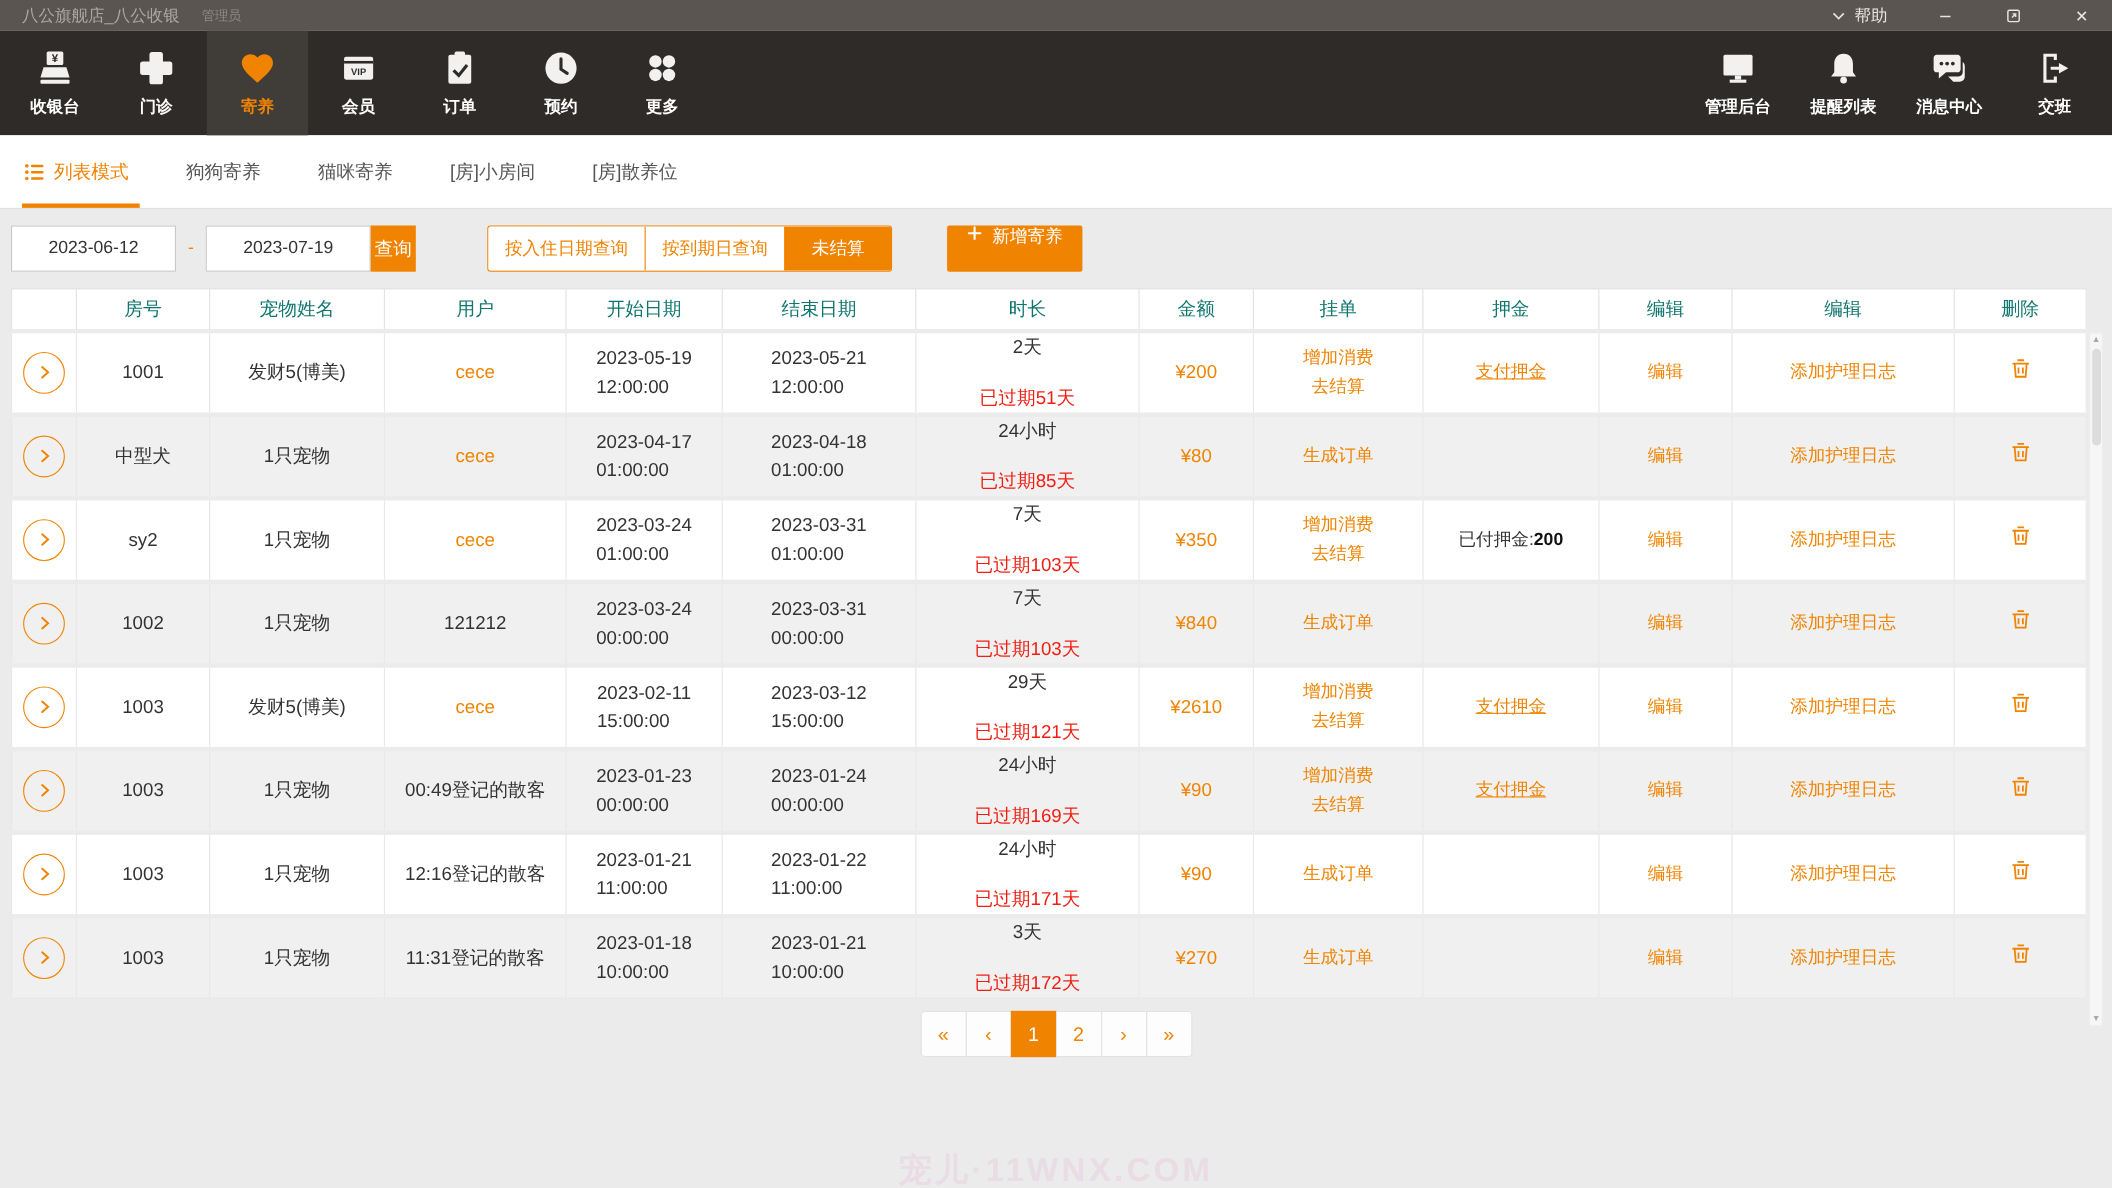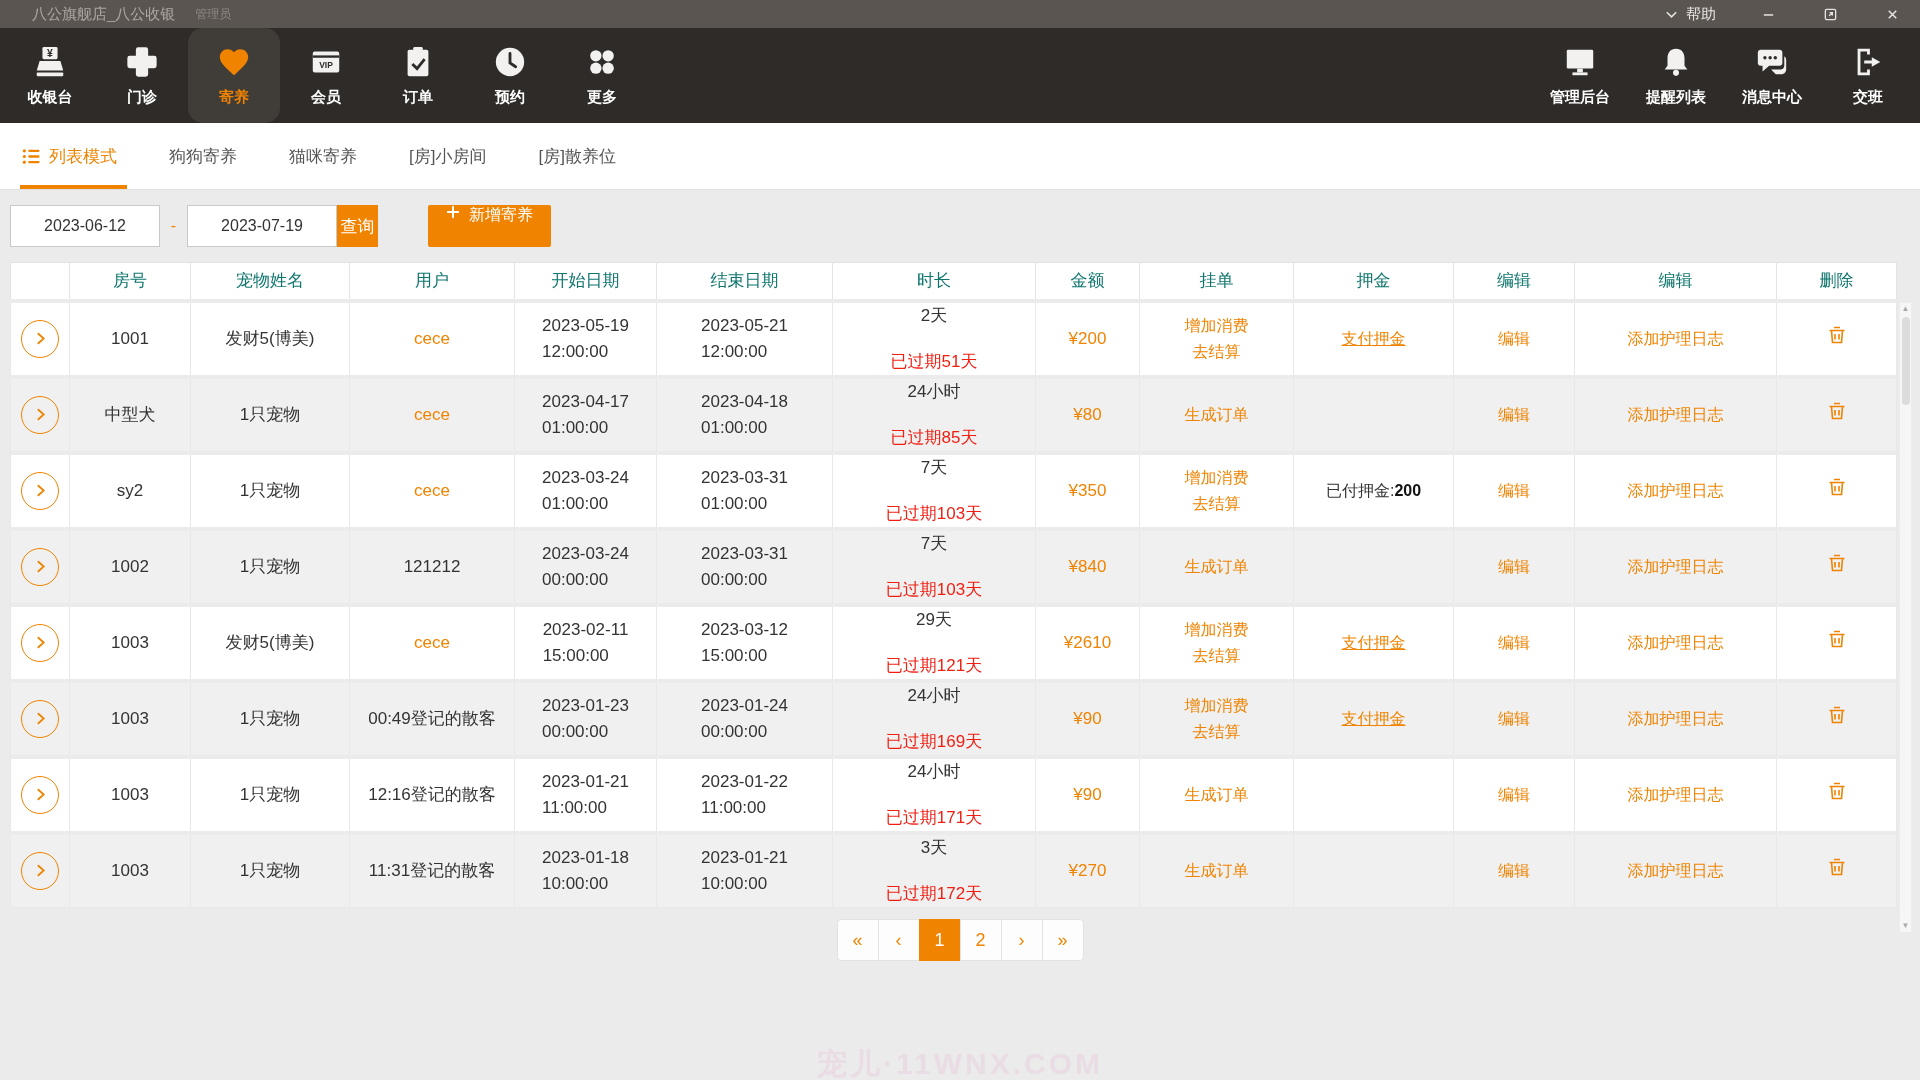--- a/index.html
+++ b/index.html
@@ -4,35 +4,35 @@
 <style>
   :root{
     --accent:#f08300; --red:#f01f12; --navbar-bg:#2e2b28; --titlebar-bg:#5a5551;
     --page-bg:#ebebeb; --border:#e8e8e8; --row-alt:#f0f0f0;
   }
   *{box-sizing:border-box; margin:0; padding:0;}
   html,body{width:1920px;height:1080px;overflow:hidden;}
   body{font-family:"Liberation Sans","DejaVu Sans",sans-serif; background:var(--page-bg);}
 
   
-  .titlebar{height:28px;background:var(--titlebar-bg);display:flex;align-items:center;padding:0 18px 0 32px;}
+  .titlebar{height:28px;background:var(--titlebar-bg);display:flex;align-items:center;padding:0 18px 0 20px;}
   .tb-title{font-size:15px;color:#aba6a2;}
   .tb-role{font-size:12px;color:#8f8a86;margin-left:20px;}
   .tb-right{margin-left:auto;display:flex;align-items:center;color:#e6e4e2;}
   .tb-help{display:flex;align-items:center;gap:7px;font-size:15px;cursor:pointer;}
   .tb-btn{width:20px;height:20px;margin-left:42px;cursor:pointer;color:#e6e4e2;display:flex;align-items:center;justify-content:center;}
   .tb-btn svg,.tb-help svg{width:15px;height:15px;}
 
   
   .navbar{height:95px;background:var(--navbar-bg);display:flex;align-items:stretch;padding:0 4px;}
   .nav-left,.nav-right{display:flex;}
   .nav-right{margin-left:auto;}
   .nav-item{width:92px;display:flex;flex-direction:column;align-items:center;justify-content:center;gap:9px;color:#fff;font-size:15px;font-weight:bold;cursor:pointer;}
   .nav-right .nav-item{width:96px;}
-  .nav-item.active{background:#403c38;color:var(--accent);border-radius:15px;}
+  .nav-item.active{background:#403c38;color:var(--accent);}
   .nav-icon{width:34px;height:34px;color:#f2f1f0;position:relative;}
   .nav-item.active .nav-icon{color:var(--accent);}
   .nav-icon svg{width:100%;height:100%;}
 
   
   .tabsbar{height:67px;background:#fff;display:flex;align-items:stretch;padding-left:22px;border-bottom:1px solid #e0e0e0;}
   .tab{display:flex;align-items:center;gap:8px;padding:0 26px;font-size:17px;color:#555;cursor:pointer;position:relative;}
   .tab:first-child{padding-left:0;}
   .tab.active{color:var(--accent);}
   .tab.active::after{content:"";position:absolute;left:-2px;right:16px;bottom:0;height:4px;background:var(--accent);}
@@ -247,20 +247,25 @@
     </div>
   </div>
 
 <div class="content">
 
   <div class="filterbar">
     <input class="date-input" readonly="" value="2023-06-12" style="">
     <span class="date-sep">-</span>
     <input class="date-input" readonly="" value="2023-07-19" style="">
     <button class="btn-query">查询</button>
+    <div class="filter-group">
+      <button class="fg-btn">按入住日期查询</button>
+      <button class="fg-btn">按到期日查询</button>
+      <button class="fg-btn filled">未结算</button>
+    </div>
     <button class="btn-add">
       <span class="plus">
           <svg viewBox="0 0 16 16" fill="none" stroke="currentColor" stroke-width="2.2" stroke-linecap="round">
             <path d="M8 2v12M2 8h12"></path>
           </svg>
         </span>
       <span>新增寄养</span>
     </button>
   </div>
 

